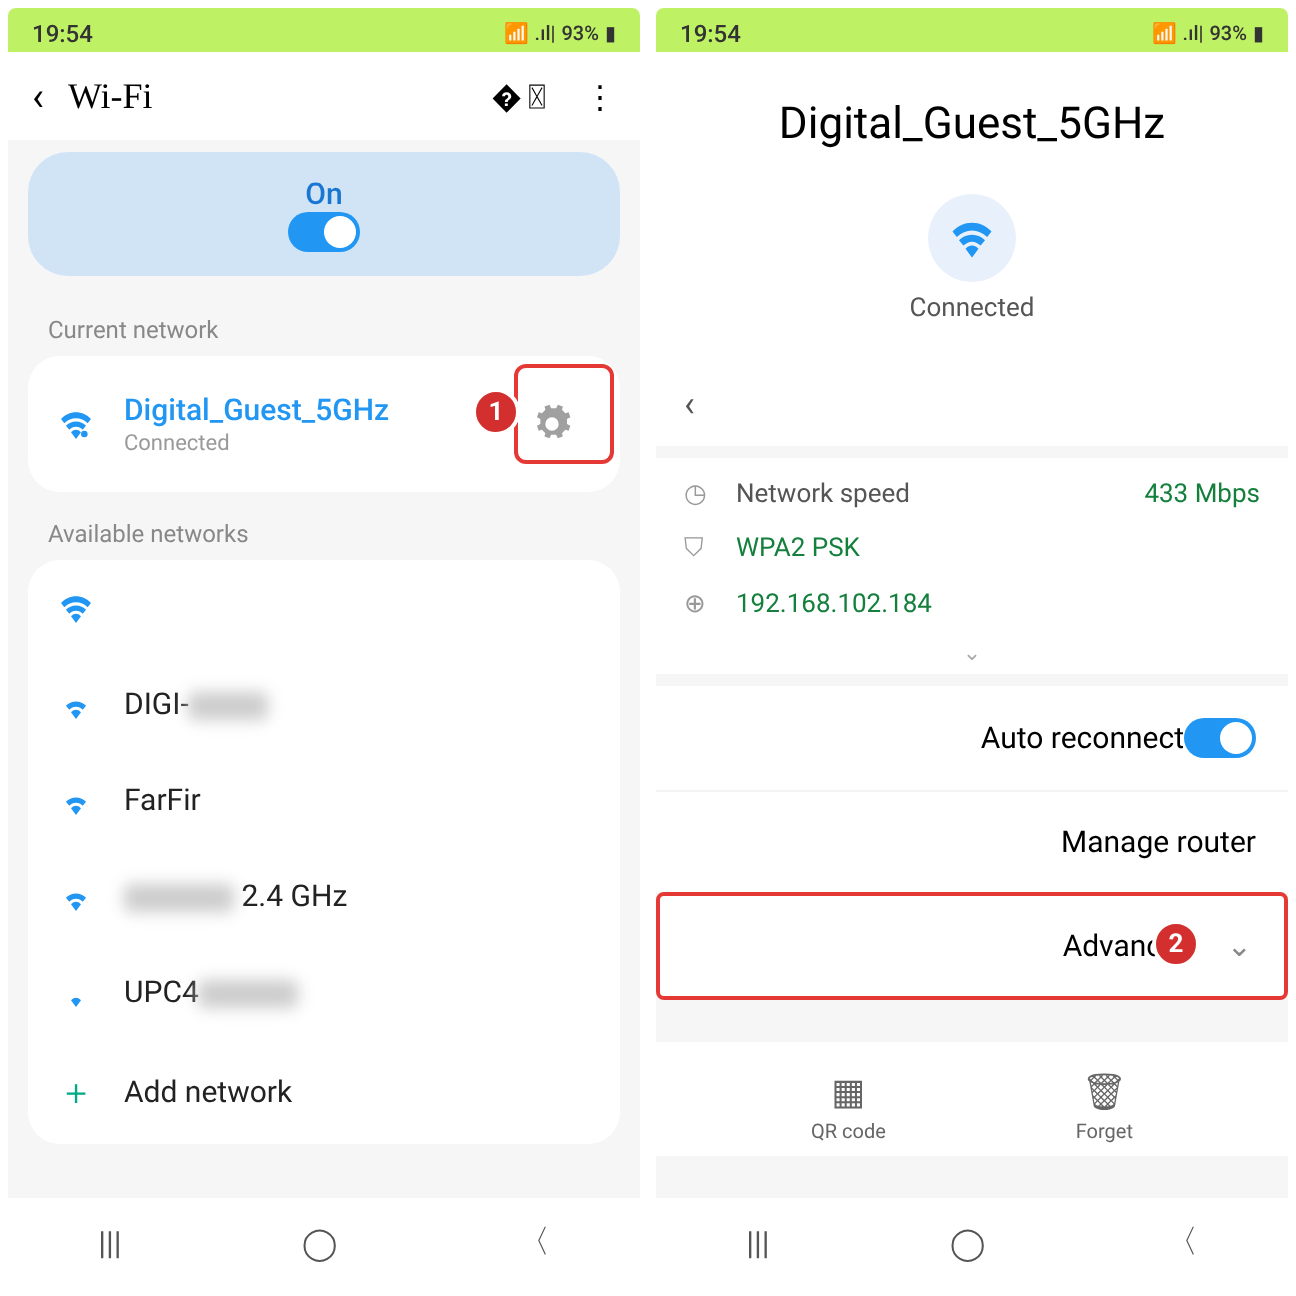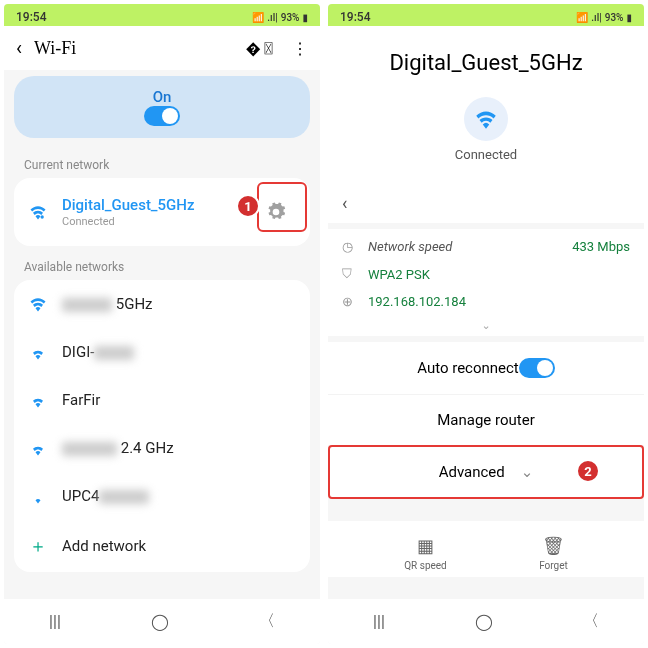--- a/index.html
+++ b/index.html
@@ -31,25 +31,25 @@
   .navbar span { font-size: 16px; color: #555; }
 
   
   .detail-title { text-align: center; font-size: 22px; font-weight: 400; padding: 24px 0 16px; background: #fff; }
   .conn-block { background: #fff; text-align: center; padding: 0 0 20px; }
   .big-wifi { width: 44px; height: 44px; background: #e8f0fb; border-radius: 50%; margin: 6px auto; display:flex; align-items:center; justify-content:center; color:#2196f3; }
   .conn-text { font-size: 13px; color: #555; margin-top: 6px; }
   .sub-back { padding: 10px 14px; background: #fff; font-size: 18px; color: #555; }
   .info-list { background: #fff; margin-top: 6px; padding: 4px 14px 2px; }
   .info-row { display: flex; align-items: center; padding: 6px 0; gap: 10px; font-size: 13px; color: #555; }
-  .info-row .k { flex: 1; font-style: italic; }
+  .info-row .k { flex: 1; }
   .info-row .v { color: #15803d; }
   .info-icon { width: 16px; color: #999; }
   .chev-center { text-align:center; color:#aaa; font-size:11px; padding: 2px 0 4px; background:#fff;}
-  .setting-row { background: #fff; padding: 16px 16px; display: flex; justify-content: center; align-items: center; font-size: 15px; border-top: 1px solid #f3f3f3; position:relative; }
+  .setting-row { background: #fff; padding: 16px 16px; display: flex; justify-content: flex-end; align-items: center; font-size: 15px; border-top: 1px solid #f3f3f3; position:relative; }
   .setting-row.first { margin-top: 6px; border-top:none;}
   .bottom-actions { margin-top: auto; display: flex; justify-content: space-around; padding: 14px 30px 6px; background: #fff; }
   .action { display: flex; flex-direction: column; align-items: center; gap: 4px; font-size: 10px; color: #666; }
   .action-ic { font-size: 18px; }
   .blur-span { display:inline-block; filter: blur(4px); background:#ccc; border-radius:3px; height:14px; vertical-align:middle;}
 </style>
 </head>
 <body>
 
 <div class="phone">
@@ -92,23 +92,20 @@
     </div>
   </div>
   <div class="section-label">Available networks</div>
   <div class="card">
     <div class="net-row">
       <span class="wifi-icon">
           <svg width="20" height="20" viewBox="0 0 24 24">
             <path fill="currentColor" d="M12 21l3-4c-1-1-2-1.5-3-1.5s-2 .5-3 1.5l3 4zm-6-8c1.5-1.5 3.5-2.5 6-2.5s4.5 1 6 2.5l-2 2.5c-1-1-2.5-1.8-4-1.8s-3 .8-4 1.8l-2-2.5zm-3-4c2.5-2.5 5.5-4 9-4s6.5 1.5 9 4l-2 2.5c-2-2-4.5-3-7-3s-5 1-7 3L3 9z"></path>
           </svg>
         </span>
-      <div class="net-info">
-          <span class="net-name"><span class="blur-span" style="width:50px;"></span> <span>5GHz</span></span>
-        </div>
     </div>
     <div class="net-row">
       <span class="wifi-icon">
           <svg width="20" height="20" viewBox="0 0 24 24">
             <path fill="currentColor" d="M12 21l3-4c-1-1-2-1.5-3-1.5s-2 .5-3 1.5l3 4zm-6-8c1.5-1.5 3.5-2.5 6-2.5s4.5 1 6 2.5l-2 2.5c-1-1-2.5-1.8-4-1.8s-3 .8-4 1.8l-2-2.5z"></path>
           </svg>
         </span>
       <div class="net-info">
           <span class="net-name"><span>DIGI-</span><span class="blur-span" style="width:40px;"></span></span>
         </div>
@@ -196,21 +193,21 @@
     <span>Manage router</span>
   </div>
   <div class="setting-row" style="border:2px solid #e53935; border-radius:4px;gap:16px;">
     <span>Advanced</span>
     <span style="color:#888;">⌄</span>
     <div class="callout" style="right:42px; top:12px;">2</div>
   </div>
   <div class="bottom-actions">
     <div class="action">
         <span class="action-ic">▦</span>
-        <span>QR speed</span>
+        <span>QR code</span>
       </div>
     <div class="action">
         <span class="action-ic">🗑</span>
         <span>Forget</span>
       </div>
   </div>
   <div class="navbar">
     <span>|||</span>
     <span>◯</span>
     <span>〈</span>

